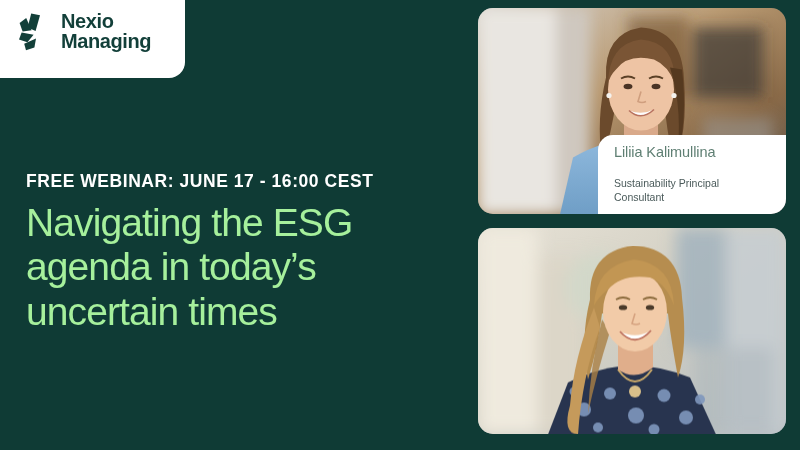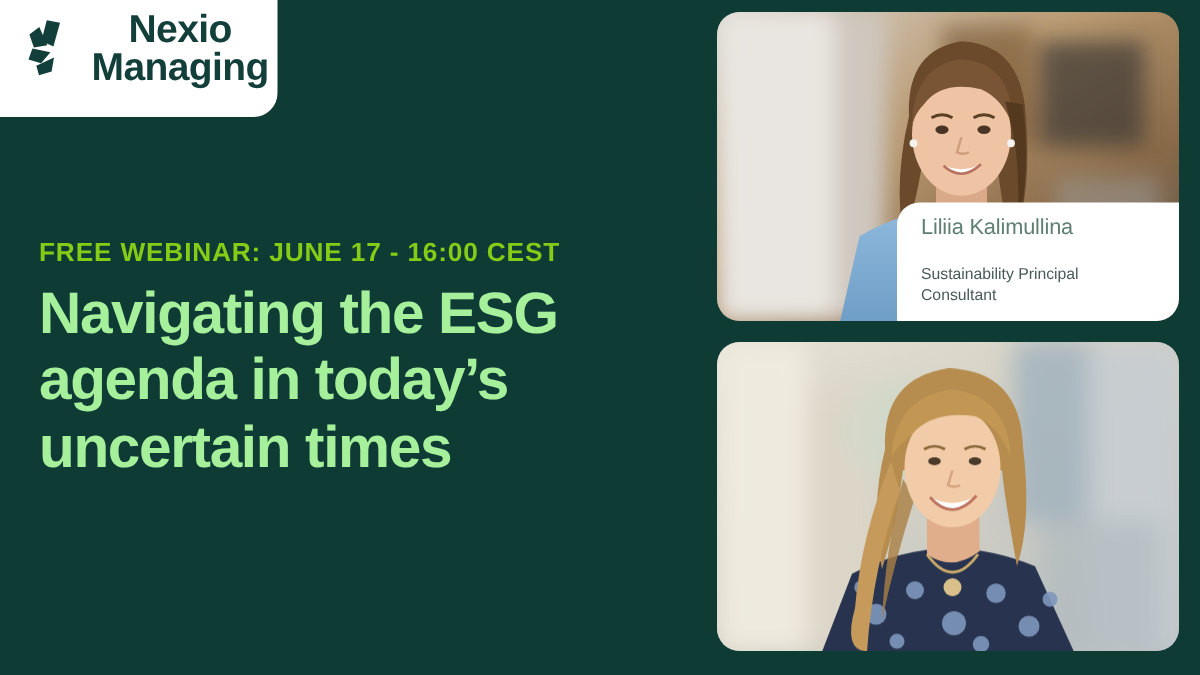--- a/index.html
+++ b/index.html
@@ -30,47 +30,47 @@
     padding-left:32px;
     gap:9px;
   }
 
   #logo-mark { width:34px; height:40px; flex:0 0 auto; }
 
   #logo-wordmark {
     display:flex; flex-direction:column;
     line-height:0.98;
     color:#123f39;
-    font-size:26px;
+    font-size:20px;
     font-weight:bold;
     letter-spacing:-0.4px;
-    align-items:center;
   }
   #logo-wordmark span { display:block; white-space:nowrap; }
 
   
   #copy-block {
     position:absolute;
     left:26px; top:158px;
     width:420px;
   }
 
   #eyebrow {
-    color:#84cc16;
+    color:#ffffff;
     font-size:17.5px;
     font-weight:bold;
     letter-spacing:0.55px;
     white-space:nowrap;
     margin-bottom:9px;
+    margin-top:13px;
   }
 
   #headline {
     color:#a6f09c;
     font-size:39px;
-    font-weight:bold;
+    font-weight:normal;
     line-height:1.14;
     letter-spacing:-0.9px;
   }
 
   
   .speaker-card {
     position:absolute;
     left:478px;
     width:308px;
     height:206px;

